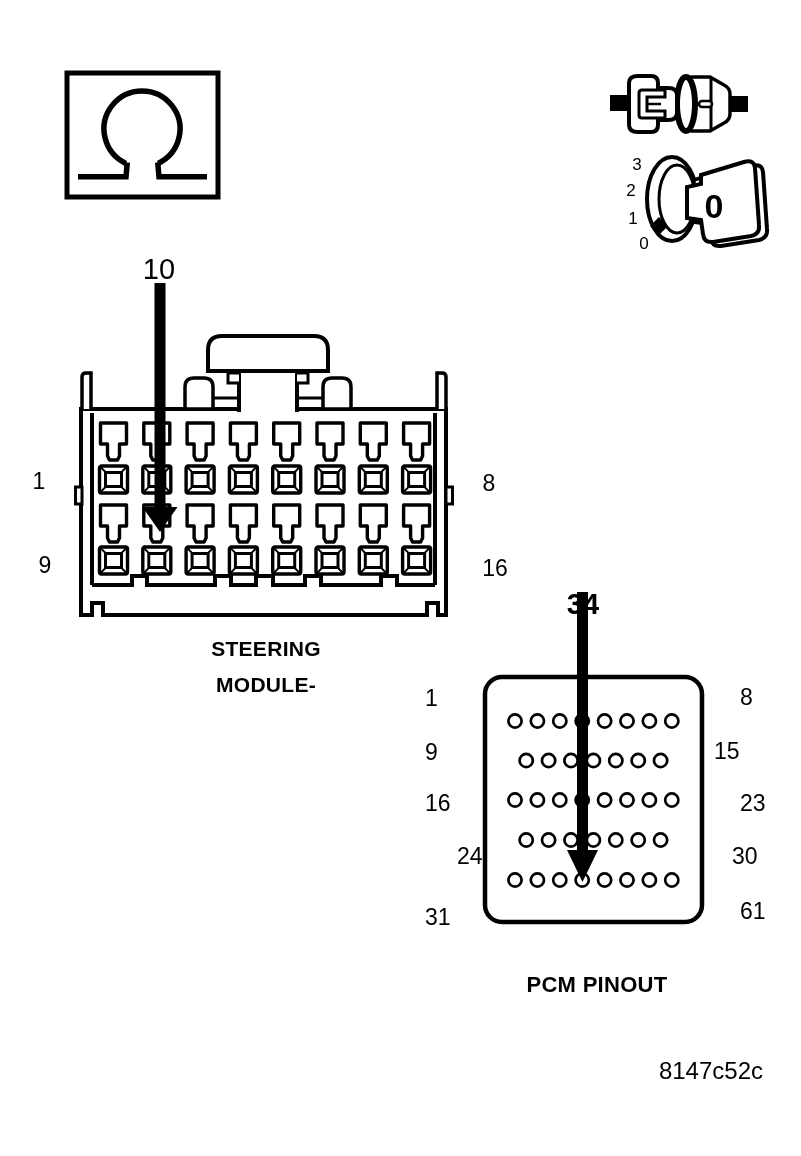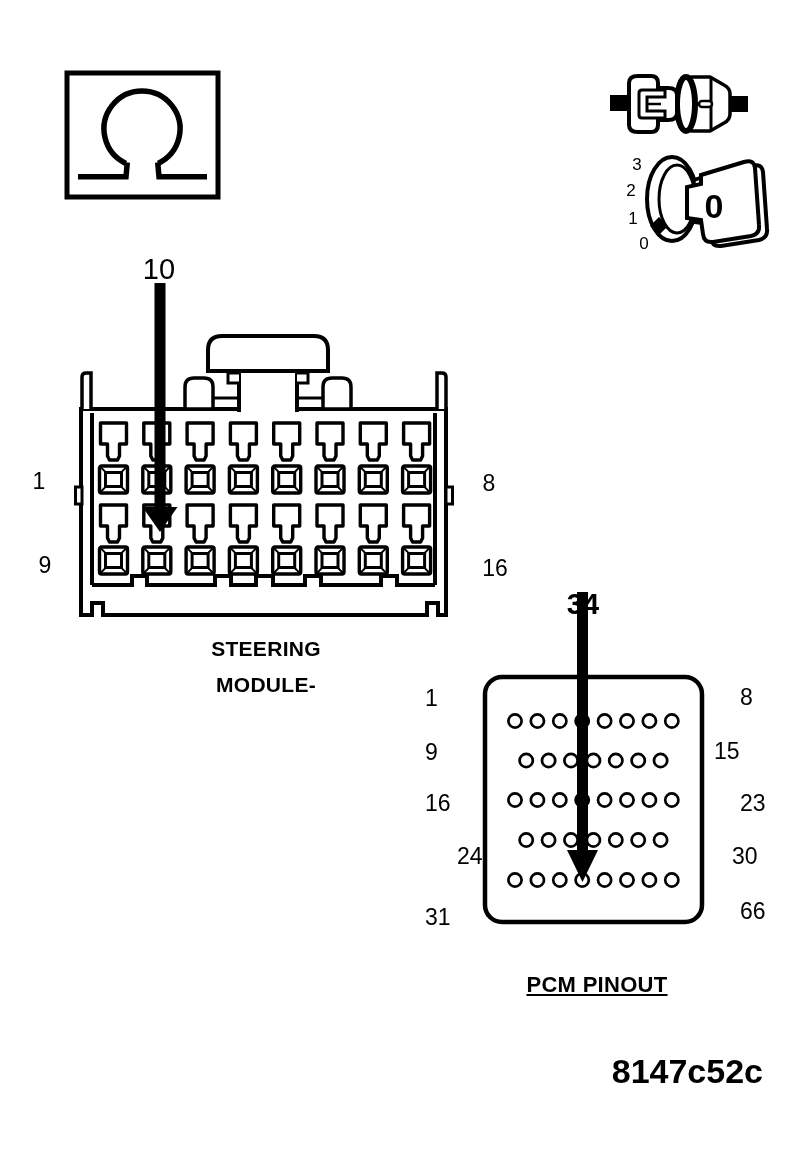--- a/index.html
+++ b/index.html
@@ -10,21 +10,21 @@
   }
   .abs{position:absolute;}
   svg{position:absolute;overflow:visible;}
   .label{position:absolute;white-space:nowrap;color:#000000;}
   .ctr{transform:translate(-50%,-50%);}
   .vctr{transform:translate(0,-50%);}
   .callout{font-size:29px;font-weight:400;}
   .pinlbl{font-size:23px;font-weight:400;}
   .caption{font-weight:700;font-size:21px;text-align:center;line-height:36px;letter-spacing:.3px;}
   .caption2{font-weight:700;font-size:22px;text-align:center;line-height:40px;letter-spacing:.3px;}
-  .figcode{font-size:34px;font-weight:700;}
+  .figcode{font-size:24px;font-weight:400;}
   .stroke{fill:#ffffff;stroke:#000000;}
   .line{fill:none;stroke:#000000;}
   .solid{fill:#000000;stroke:none;}
   text.icon-num{font-family:"Liberation Sans",sans-serif;font-size:17px;fill:#000;}
   text.key-zero{font-family:"Liberation Sans",sans-serif;font-size:34px;font-weight:700;fill:#000;}
 </style>
 </head>
 <body>
 
 <svg class="abs" style="left:55px;top:60px;" width="175" height="150" viewBox="55 60 175 150">
@@ -199,19 +199,19 @@
 
 <div class="label pinlbl vctr" style="left:425px;top:698px;">1</div>
 <div class="label pinlbl vctr" style="left:740px;top:697px;">8</div>
 <div class="label pinlbl vctr" style="left:425px;top:752px;">9</div>
 <div class="label pinlbl vctr" style="left:714px;top:751px;">15</div>
 <div class="label pinlbl vctr" style="left:425px;top:803px;">16</div>
 <div class="label pinlbl vctr" style="left:740px;top:803px;text-align:center;">23</div>
 <div class="label pinlbl vctr" style="left:425px;top:856px;margin-left:32px;">24</div>
 <div class="label pinlbl vctr" style="left:732px;top:856px;">30</div>
 <div class="label pinlbl vctr" style="left:425px;top:911px;margin-top:6px;">31</div>
-<div class="label pinlbl vctr" style="left:740px;top:911px;">66</div>
-
-<div class="label caption2" style="left:597px;top:965px;transform:translate(-50%,0);text-decoration:underline;">
+<div class="label pinlbl vctr" style="left:740px;top:911px;">61</div>
+
+<div class="label caption2" style="left:597px;top:965px;transform:translate(-50%,0);">
   <span style="display:block">PCM PINOUT</span>
 </div>
 
 <div class="label figcode vctr" style="right:38px;top:1071px;">8147c52c</div>
 
 </body></html>

